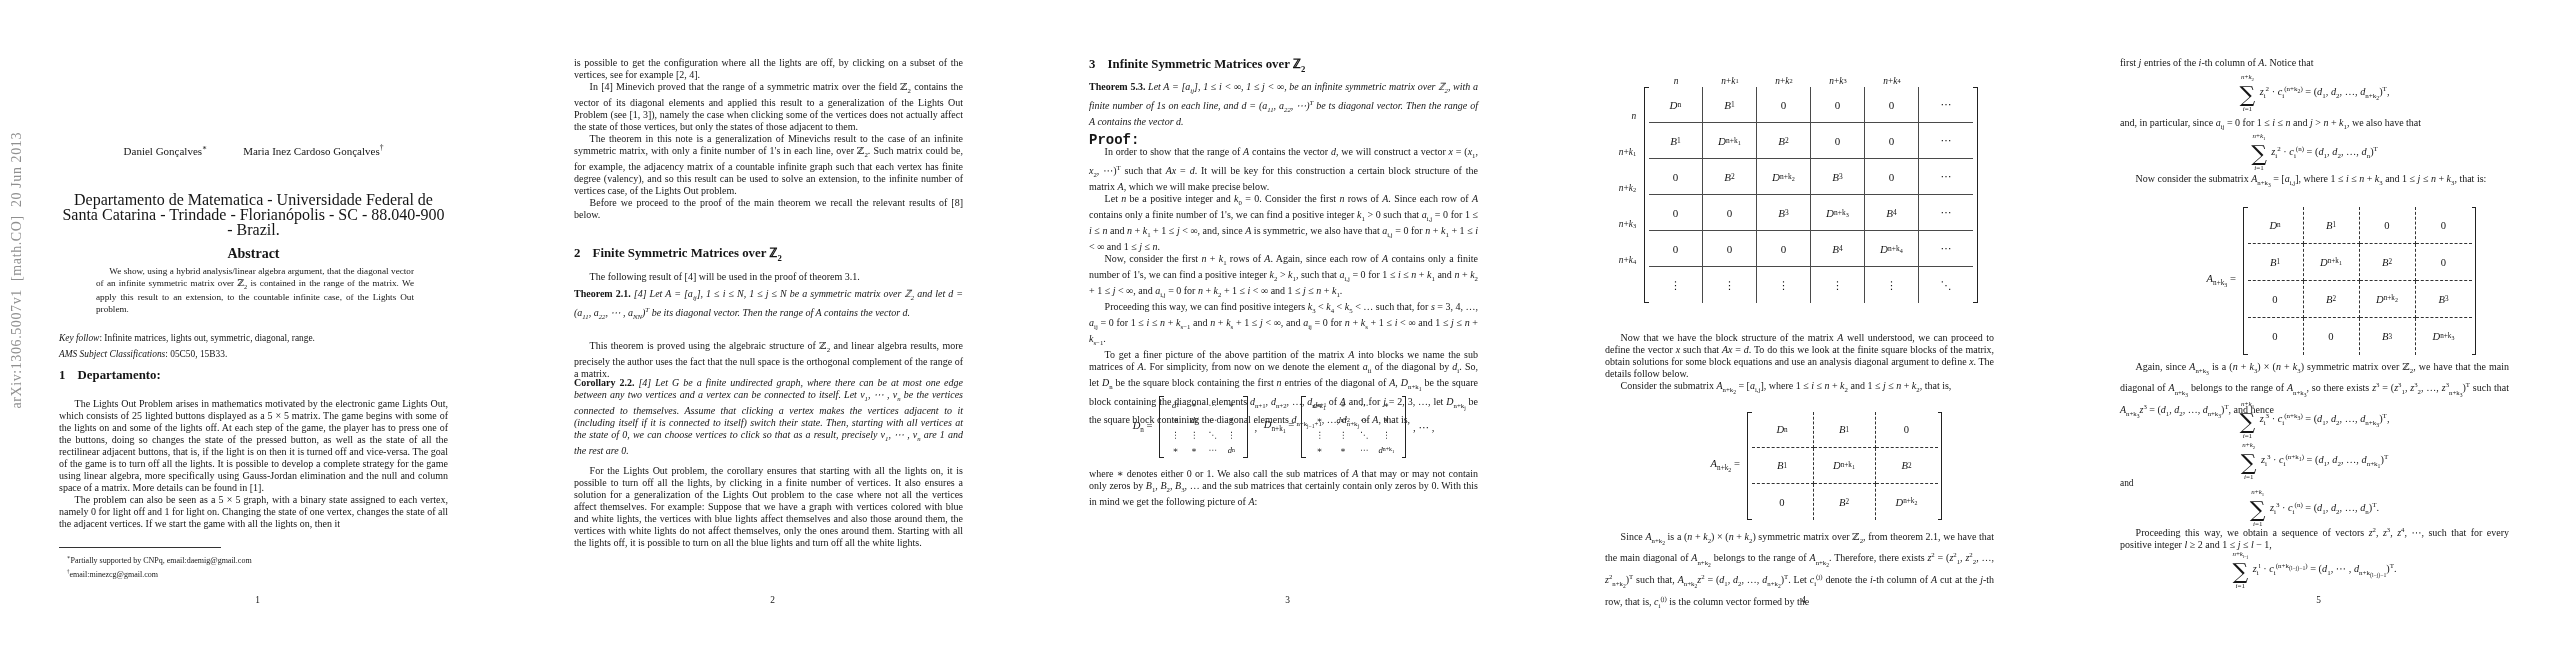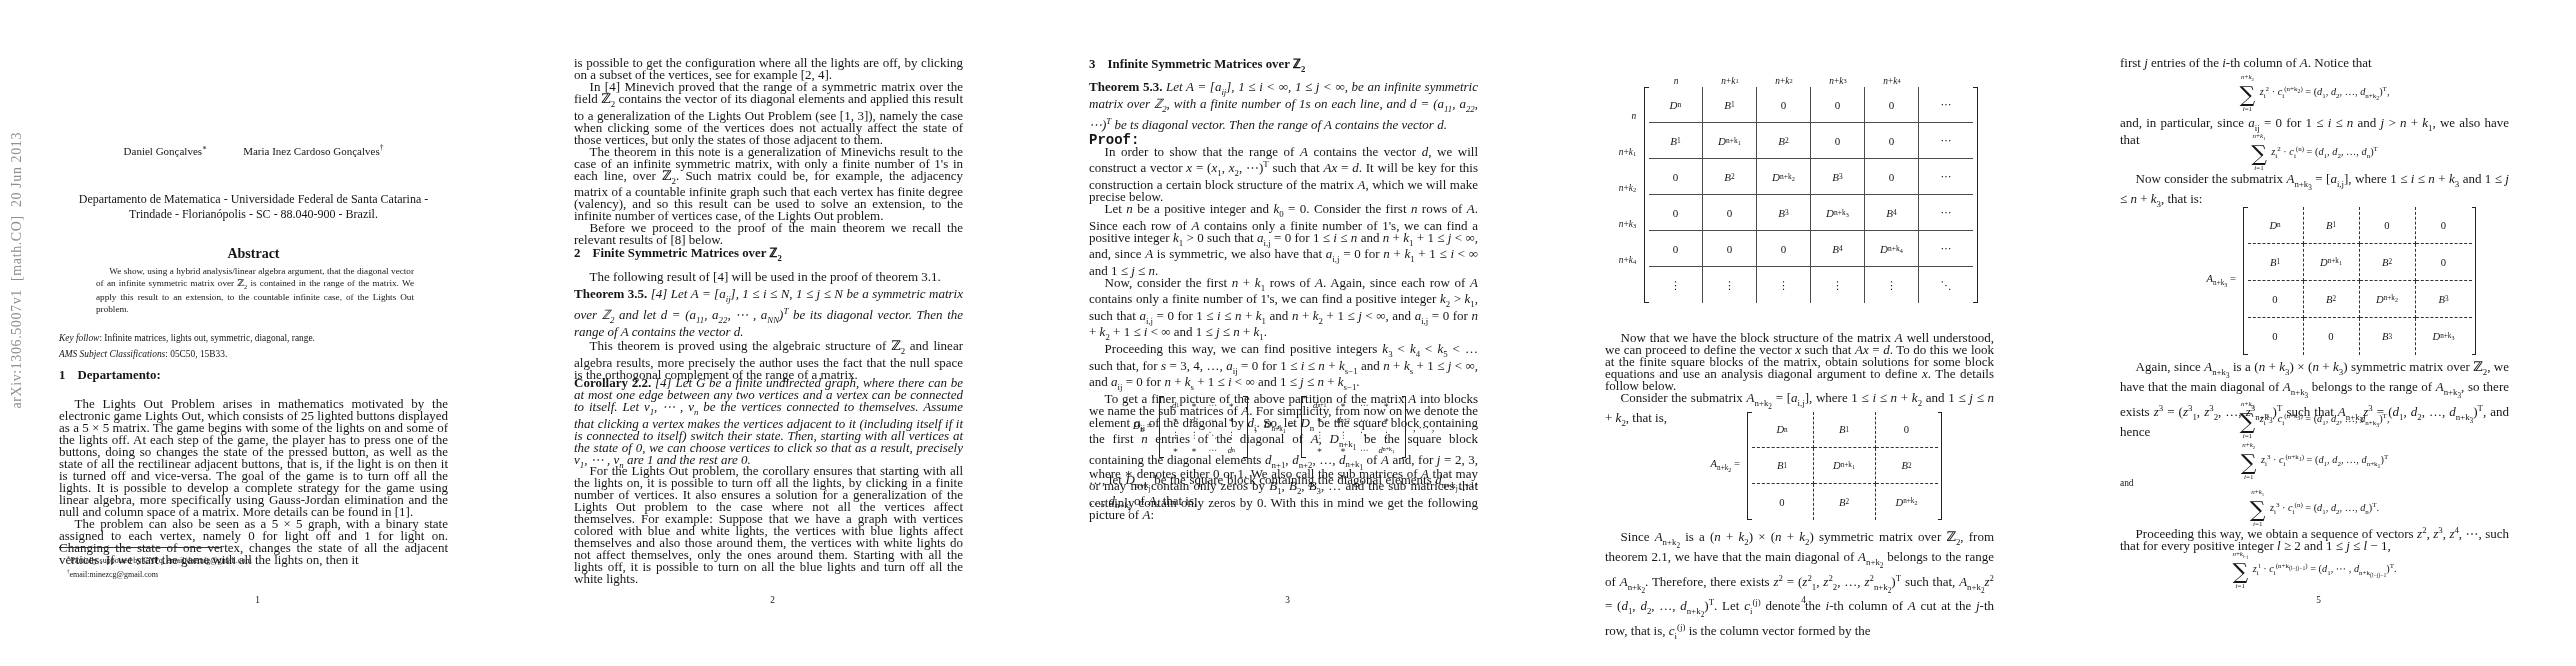--- a/index.html
+++ b/index.html
@@ -2,35 +2,35 @@
 <html style="font-size:9px"><head>
 <meta charset="utf-8">
 <style>
   html,body{margin:0;padding:0;background:#ffffff;width:2576px;height:667px;}
   body{position:relative;font-family:"Liberation Serif","DejaVu Serif",serif;color:#151515;
        -webkit-font-smoothing:antialiased;}
   .page{position:absolute;top:0;width:515px;height:667px;background:#fff;overflow:hidden;}
   #pg1{left:0;} #pg2{left:515px;} #pg3{left:1030px;} #pg4{left:1546px;} #pg5{left:2061px;}
 
   .blk{position:absolute;left:59px;width:389px;}
-  p.body{font-size:13px;line-height:12px;text-align:justify;margin:0;}
+  p.body{font-size:10px;line-height:12px;text-align:justify;margin:0;}
   p.ind{text-indent:15.6px;}
   sub{font-size:0.68em;} sup{font-size:0.68em;}
   sub sub, sup sub{font-size:0.82em;}
 
   
   .wmwrap{position:absolute;left:2.2px;top:49px;width:29px;height:442px;display:flex;
           align-items:center;justify-content:center;}
   .wm{writing-mode:vertical-rl;transform:rotate(180deg);white-space:pre;
       font-size:14px;color:#8f8f8f;letter-spacing:0.6px;font-family:"Liberation Serif",serif;}
 
   
   .title{font-size:14px;line-height:18.3px;text-align:center;font-weight:normal;margin:0 auto;width:350px;}
   .authors{display:flex;justify-content:center;gap:36px;font-size:11px;}
-  .address{text-align:center;font-size:12px;line-height:15px;}
+  .address{text-align:center;font-size:16px;line-height:15px;}
   .abshead{text-align:center;font-weight:bold;font-size:14px;}
   .abstxt{position:absolute;left:96px;width:318px;font-size:9.2px;line-height:11.8px;
           text-align:justify;}
   .abstxt p{margin:0;text-indent:13.3px;}
   .kwline{font-size:9.4px;line-height:12.2px;}
 
   .sechead{font-weight:bold;font-size:12.8px;display:flex;align-items:baseline;}
   .sechead .num{margin-right:12.2px;}
 
   .prooflab{font-weight:bold;font-size:14px;font-family:Liberation Mono, monospace;}
@@ -131,21 +131,21 @@
     <p class="body ind">Before we proceed to the proof of the main theorem we recall the relevant results of [8] below.</p>
   </div>
   <div class="blk sechead" style="top:243px">
     <span class="num">2</span>
     <span>Finite Symmetric Matrices over ℤ<sub>2</sub></span>
   </div>
   <div class="blk" style="top:271px">
     <p class="body ind">The following result of [4] will be used in the proof of theorem 3.1.</p>
   </div>
   <div class="blk" style="top:288px">
-    <p class="body"><b>Theorem 3.5.</b> <i>[4] Let A = [a<sub>ij</sub>], 1 ≤ i ≤ N, 1 ≤ j ≤ N be a symmetric matrix over ℤ<sub>2</sub> and let d = (a<sub>11</sub>, a<sub>22</sub>, ⋯ , a<sub>NN</sub>)<sup>T</sup> be its diagonal vector. Then the range of A contains the vector d.</i></p>
+    <p class="body"><b>Theorem 2.1.</b> <i>[4] Let A = [a<sub>ij</sub>], 1 ≤ i ≤ N, 1 ≤ j ≤ N be a symmetric matrix over ℤ<sub>2</sub> and let d = (a<sub>11</sub>, a<sub>22</sub>, ⋯ , a<sub>NN</sub>)<sup>T</sup> be its diagonal vector. Then the range of A contains the vector d.</i></p>
   </div>
   <div class="blk" style="top:340px">
     <p class="body ind">This theorem is proved using the algebraic structure of ℤ<sub>2</sub> and linear algebra results, more precisely the author uses the fact that the null space is the orthogonal complement of the range of a matrix.</p>
   </div>
   <div class="blk" style="top:377px">
     <p class="body"><b>Corollary 2.2.</b> <i>[4] Let G be a finite undirected graph, where there can be at most one edge between any two vertices and a vertex can be connected to itself. Let v<sub>1</sub>, ⋯ , v<sub>n</sub> be the vertices connected to themselves. Assume that clicking a vertex makes the vertices adjacent to it (including itself if it is connected to itself) switch their state. Then, starting with all vertices at the state of 0, we can choose vertices to click so that as a result, precisely v<sub>1</sub>, ⋯ , v<sub>n</sub> are 1 and the rest are 0.</i></p>
   </div>
   <div class="blk" style="top:465px">
     <p class="body ind">For the Lights Out problem, the corollary ensures that starting with all the lights on, it is possible to turn off all the lights, by clicking in a finite number of vertices. It also ensures a solution for a generalization of the Lights Out problem to the case where not all the vertices affect themselves. For example: Suppose that we have a graph with vertices colored with blue and white lights, the vertices with blue lights affect themselves and also those around them, the vertices with white lights do not affect themselves, only the ones around them. Starting with all the lights off, it is possible to turn on all the blue lights and turn off all the white lights.</p>
   </div>

